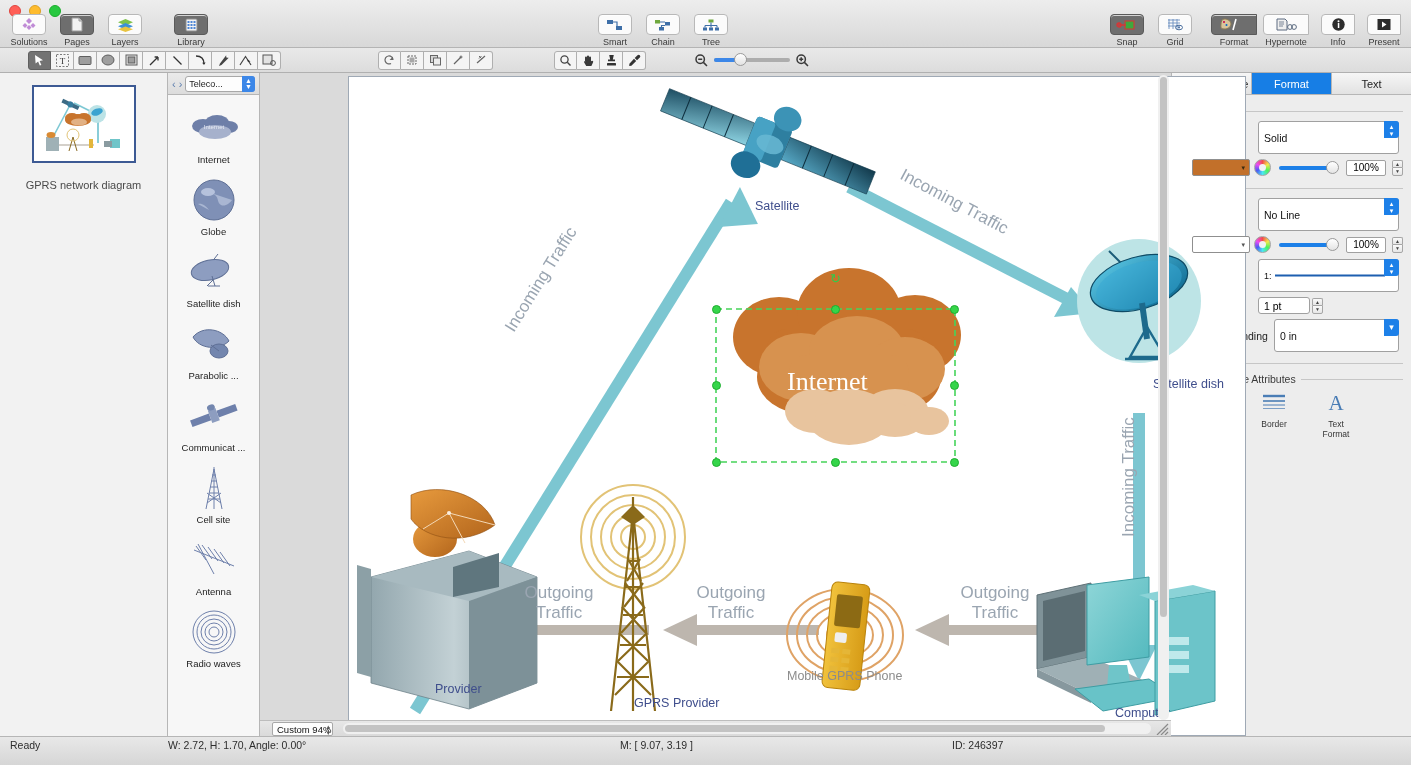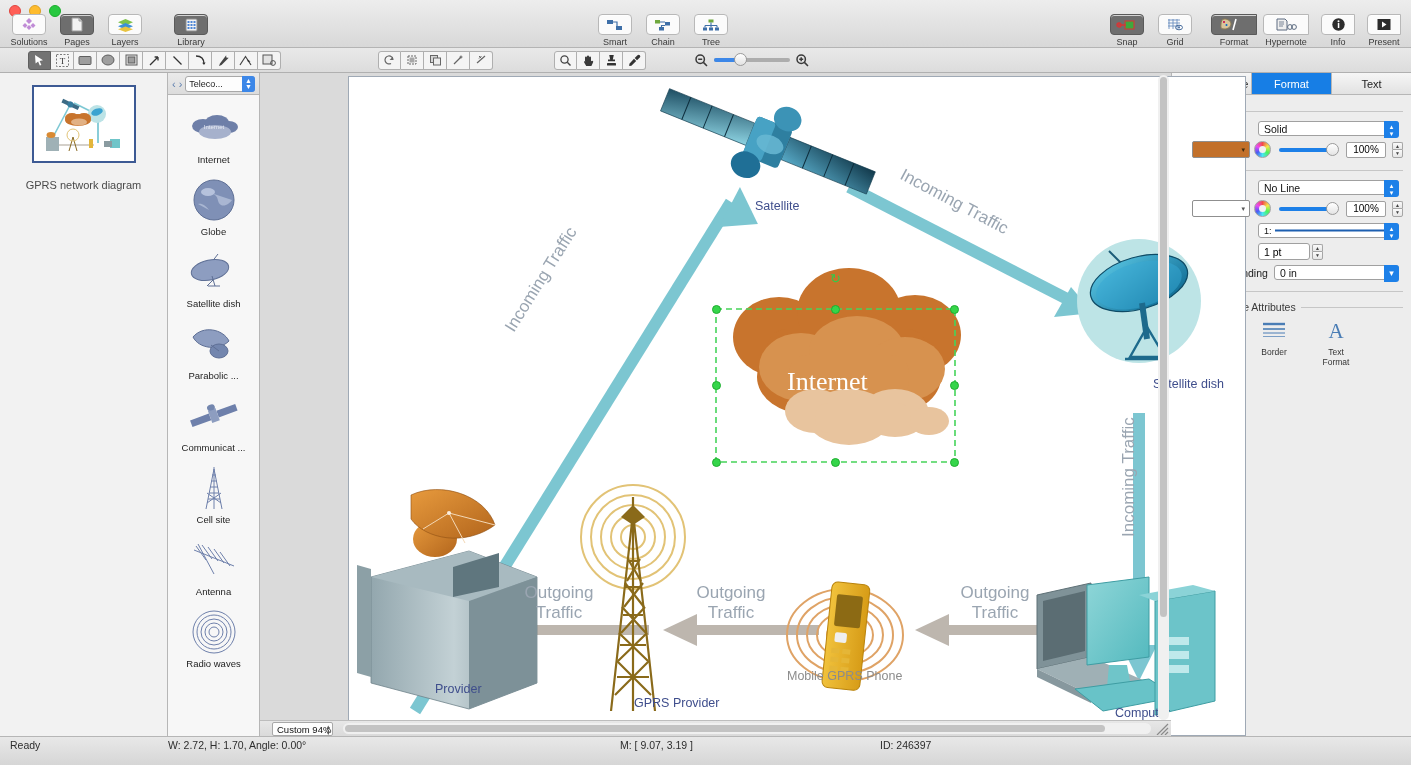--- a/index.html
+++ b/index.html
@@ -141,21 +141,21 @@
   .fmt-tab.active { background: #177EE5; color: #FFF; }
   .fmt-body { padding: 6px 8px 0 8px; }
   .sect-head { display: flex; align-items: center; gap: 5px; margin: 4px 0 4px 0; }
   .tri { width: 0; height: 0; border-left: 4.5px solid #6C6C6C; border-top: 3.5px solid transparent; border-bottom: 3.5px solid transparent; }
   .tri.down { border-left: 4px solid transparent; border-right: 4px solid transparent; border-top: 5px solid #6C6C6C; border-bottom: 0; }
   .sect-title { font-size: 10.5px; color: #3A3A3A; }
   .sect-line { flex: 1; height: 1px; background: #C6C6C6; }
   .row { display: flex; align-items: center; margin-bottom: 5px; }
   .row-label { font-size: 10.5px; color: #222; width: 78px; padding-left: 12px; }
   .combo {
-    flex: 1; height: 15px; background: #FFF; border: 1px solid #A0A0A0; border-radius: 3px;
+    flex: 1; height: 33px; background: #FFF; border: 1px solid #A0A0A0; border-radius: 3px;
     font-size: 10.5px; color: #111; display: flex; align-items: center; padding-left: 5px;
     position: relative; margin-right: 4px;
   }
   .combo .arrow-btn {
     position: absolute; right: -1px; top: -1px; width: 15px; height: 17px; background: #1D80E8;
     border-radius: 0 3px 3px 0; color: #FFF; font-size: 7px; line-height: 7px;
     display: flex; flex-direction: column; align-items: center; justify-content: center;
   }
   .combo.single .arrow-btn { font-size: 9px; }
   .swatch-row { display: flex; align-items: center; gap: 4px; margin-bottom: 6px; padding-left: 12px; }
@@ -184,21 +184,21 @@
 
   
   .statusbar {
     height: 29px; background: linear-gradient(#E8E8E8,#D6D6D6); border-top: 1px solid #B6B6B6;
     font-size: 10.5px; color: #2D2D2D; position: relative; flex: none;
   }
   .statusbar span { position: absolute; top: 2px; }
   .st-ready { left: 10px; }
   .st-dims  { left: 168px; }
   .st-m     { left: 620px; }
-  .st-id    { left: 880px; }
+  .st-id    { left: 952px; }
 
   
   .node-label { position: absolute; font-size: 12.5px; color: #3F4E8C; white-space: nowrap; }
   .traffic-label { position: absolute; font-size: 17px; color: #9AA5B1; white-space: nowrap; font-weight: 400; }
   .internet-text {
     position: absolute; font-size: 26px; color: #FFF; white-space: nowrap;
     font-family: "Liberation Serif", serif;
   }
   .sel-handle { position: absolute; width: 9px; height: 9px; border-radius: 50%; background: #35D54A; border: 1px solid #1FAE30; }
   .rot-handle { position: absolute; font-size: 13px; color: #35C94A; }

